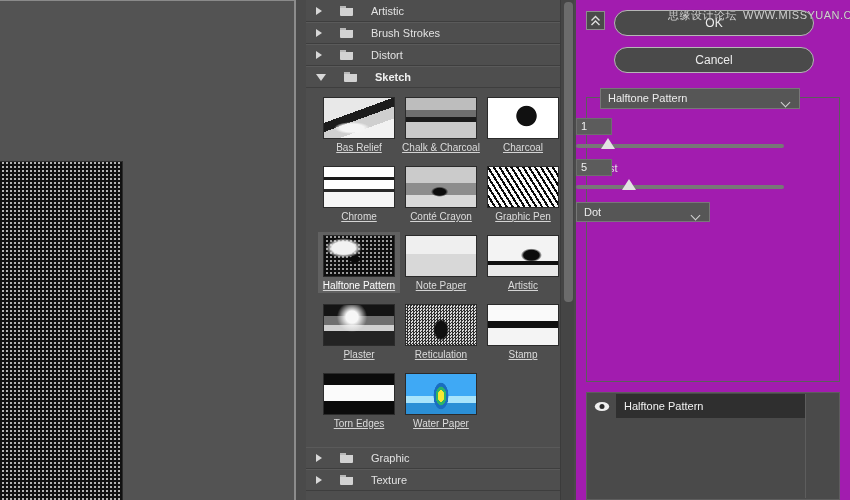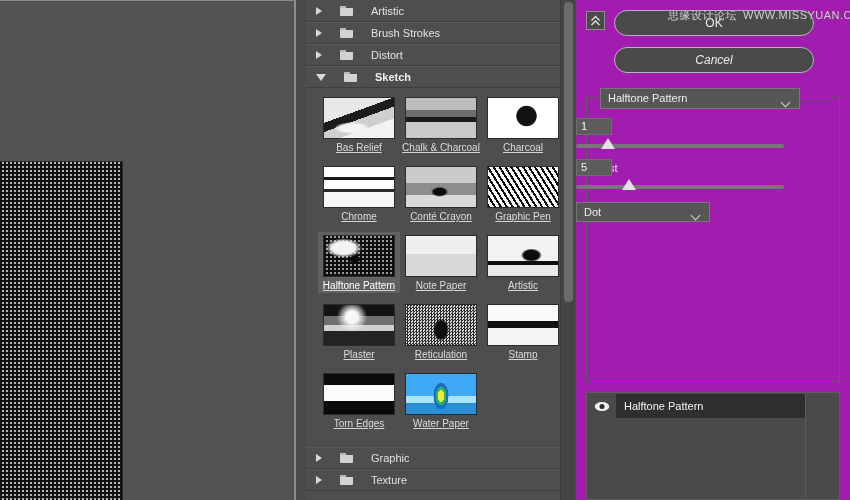--- a/index.html
+++ b/index.html
@@ -176,21 +176,21 @@
   #collapse-button svg { display: block; }
 
   .pill-button {
     position: absolute; left: 38px; width: 200px; height: 26px;
     border: 1px solid #b6b6b6; border-radius: 13px;
     background: #4a4a4a; color: #ececec;
     font-size: 12px; line-height: 24px; text-align: center;
     cursor: default;
   }
   #ok-button { top: 10px; }
-  #cancel-button { top: 47px; font-style: italic; }
+  #cancel-button { top: 47px; }
 
   #watermark {
     position: absolute; left: 668px; top: 8px;
     font-size: 11px; letter-spacing: .5px;
     color: #d9d9d9; opacity: .92; white-space: nowrap;
     pointer-events: none; text-shadow: 0 0 1px #555;
   }
   #watermark .cn { font-family: Liberation Serif, serif; margin-right: 6px; }
   #group-box {
     position: absolute; left: 10px; top: 97px; width: 254px; height: 285px;

